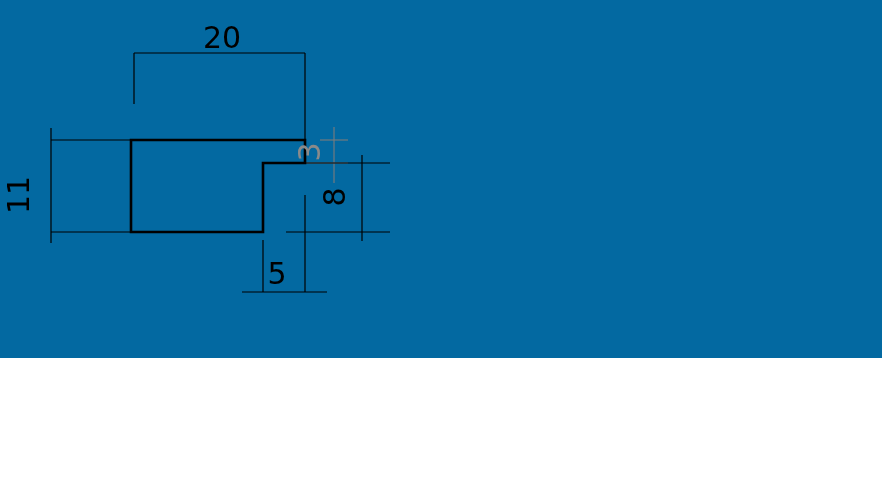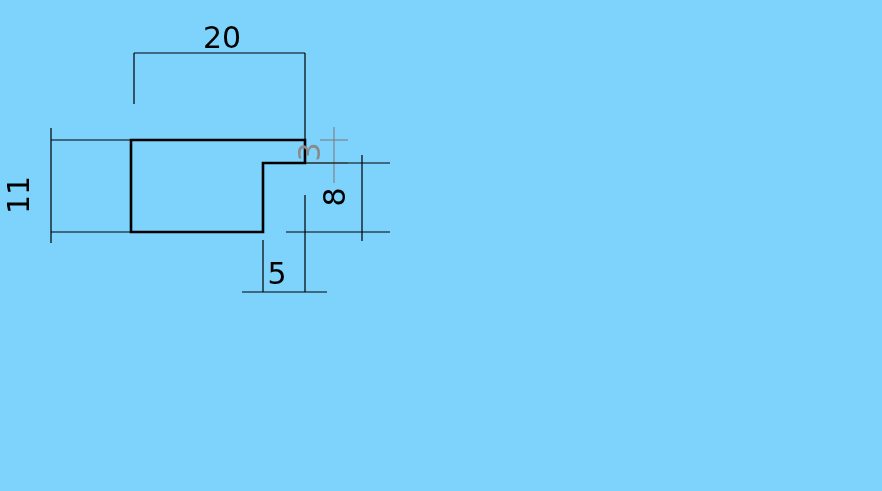--- a/index.html
+++ b/index.html
@@ -7,22 +7,22 @@
     margin: 0;
     padding: 0;
     background: #ffffff;
   }
   body {
     font-family: "DejaVu Sans", sans-serif;
   }
   #canvas-root {
     position: relative;
     width: 882px;
-    height: 491px;
-    background: #7dd3fc;
+    height: 358px;
+    background: #0369a1;
     overflow: hidden;
   }
   #drawing-svg {
     display: block;
     width: 882px;
     height: 491px;
   }
   .part-outline {
     fill: none;
     stroke: #000000;

